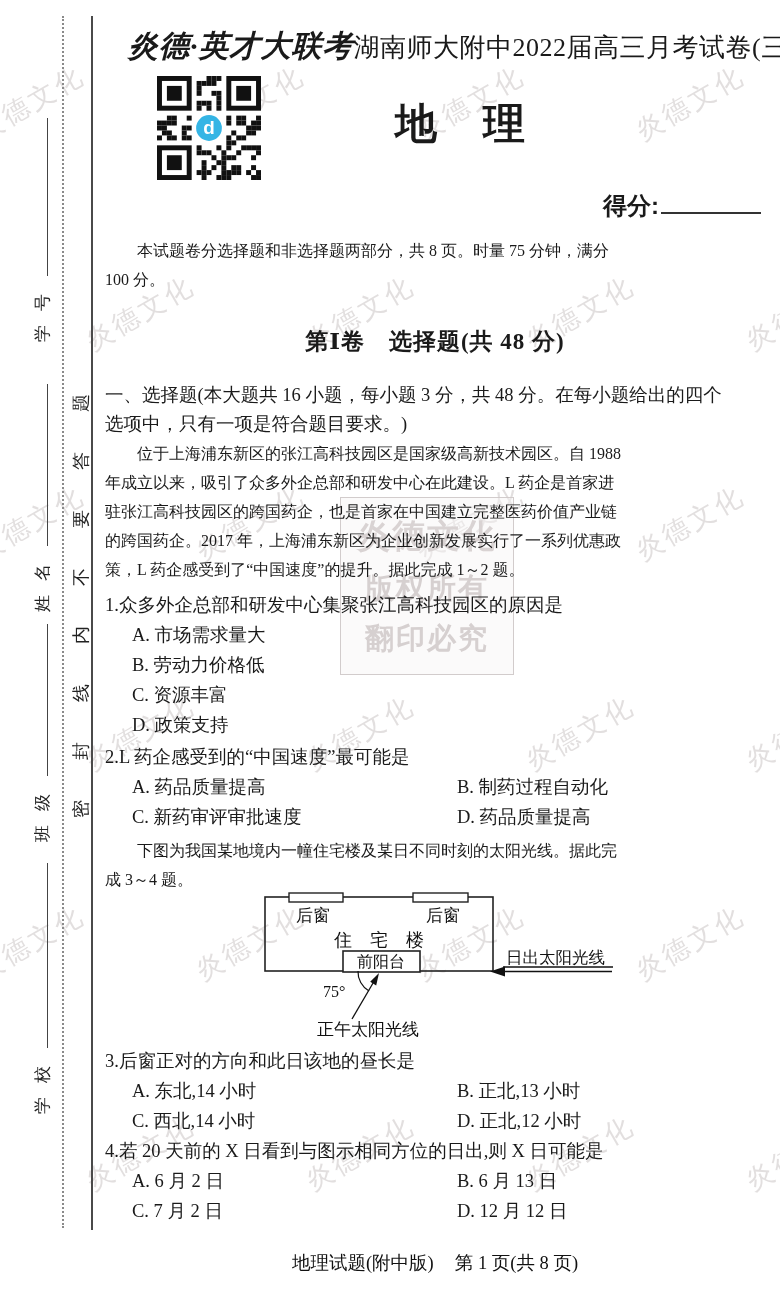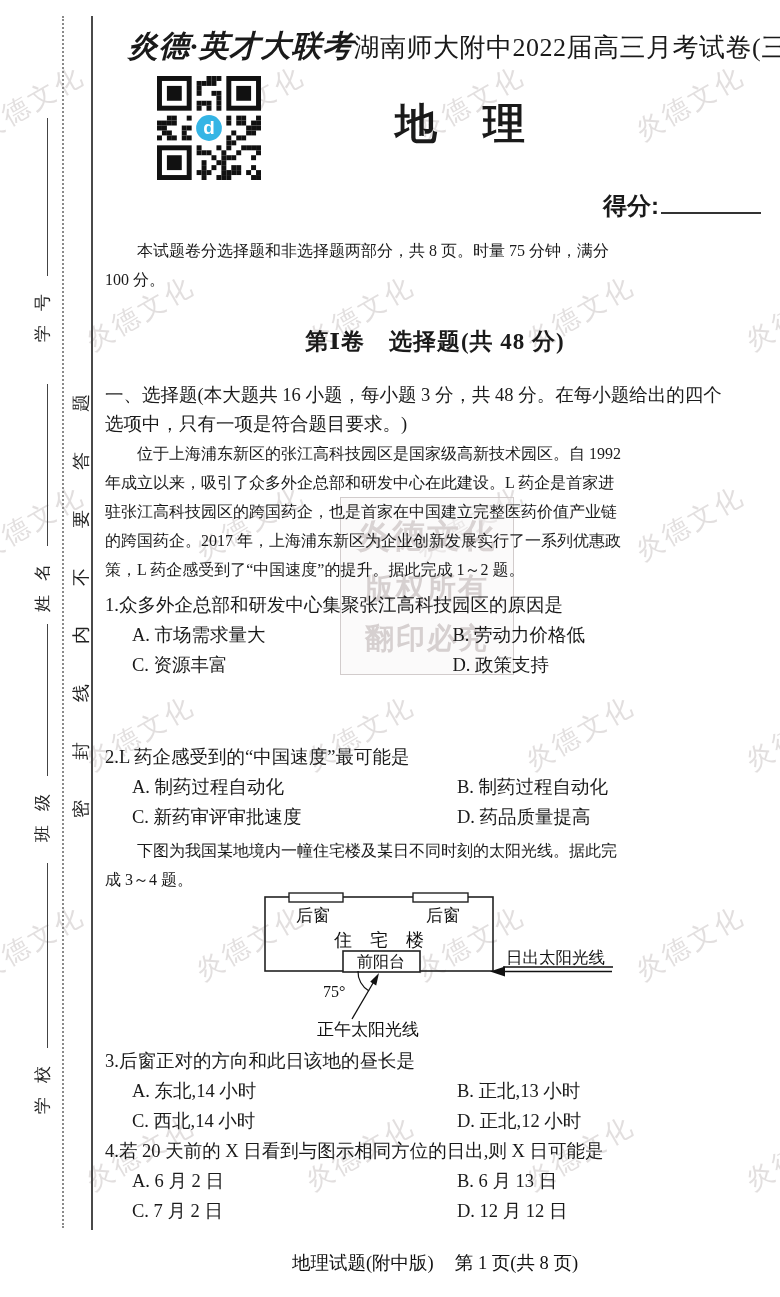--- a/index.html
+++ b/index.html
@@ -36,21 +36,21 @@
   .score .sline{display:inline-block;width:100px;border-bottom:2px solid #333;height:20px;margin-left:2px;}
   .para{position:absolute;left:105px;width:662px;font-size:16px;line-height:29px;}
   .para .tline:first-child{text-indent:2em;}
   .part1{position:absolute;left:105px;top:326px;width:660px;text-align:center;
          font-weight:bold;font-size:23px;letter-spacing:1px;}
   .sec1{position:absolute;left:105px;top:381px;width:668px;font-size:18.5px;line-height:29px;}
   .sec1 .b{font-weight:normal;}
   .qblock{position:absolute;left:105px;width:668px;font-size:18.5px;}
   .qtext{line-height:30px;}
   .opts{display:grid;margin-left:27px;}
-  .opts1{grid-template-columns:1fr 1fr;}
+  .opts1{grid-template-columns:1fr;}
   .opts2{grid-template-columns:325px 1fr;}
   .opt{line-height:30px;}
   #diagram{position:absolute;left:240px;top:886px;}
   #diagram text{font-family:"Liberation Serif","DejaVu Serif",serif;fill:#111;}
   .footer{position:absolute;left:105px;top:1250px;width:660px;display:flex;justify-content:center;gap:21px;
           font-size:18.5px;color:#111;}
 </style>
 </head>
 <body>
 
@@ -240,41 +240,41 @@
       </div>
 
     <div class="part1">第Ⅰ卷　选择题(共 48 分)</div>
 
     <div class="sec1">
       <span class="b">一、选择题</span><span>(本大题共 16 小题，每小题 3 分，共 48 分。在每小题给出的四个</span><br>
       <span>选项中，只有一项是符合题目要求。)</span>
     </div>
 
     <div class="para" style="top:439px">
-        <div class="tline">位于上海浦东新区的张江高科技园区是国家级高新技术园区。自 1992</div>
+        <div class="tline">位于上海浦东新区的张江高科技园区是国家级高新技术园区。自 1988</div>
         <div class="tline">年成立以来，吸引了众多外企总部和研发中心在此建设。L 药企是首家进</div>
         <div class="tline">驻张江高科技园区的跨国药企，也是首家在中国建立完整医药价值产业链</div>
         <div class="tline">的跨国药企。2017 年，上海浦东新区为企业创新发展实行了一系列优惠政</div>
         <div class="tline">策，L 药企感受到了“中国速度”的提升。据此完成 1～2 题。</div>
       </div>
 
     <div class="qblock" style="top:590px">
       <div class="qtext">1.众多外企总部和研发中心集聚张江高科技园区的原因是</div>
       <div class="opts opts1">
           <span class="opt">A. 市场需求量大</span>
           <span class="opt">B. 劳动力价格低</span>
           <span class="opt">C. 资源丰富</span>
           <span class="opt">D. 政策支持</span>
         </div>
     </div>
 
     <div class="qblock" style="top:742px">
       <div class="qtext">2.L 药企感受到的“中国速度”最可能是</div>
       <div class="opts opts2">
-          <span class="opt">A. 制药过程自动化</span>
+          <span class="opt">A. 药品质量提高</span>
           <span class="opt">B. 制药过程自动化</span>
           <span class="opt">C. 新药审评审批速度</span>
           <span class="opt">D. 药品质量提高</span>
         </div>
     </div>
 
     <div class="para" style="top:836px">
         <div class="tline">下图为我国某地境内一幢住宅楼及某日不同时刻的太阳光线。据此完</div>
         <div class="tline">成 3～4 题。</div>
       </div>

